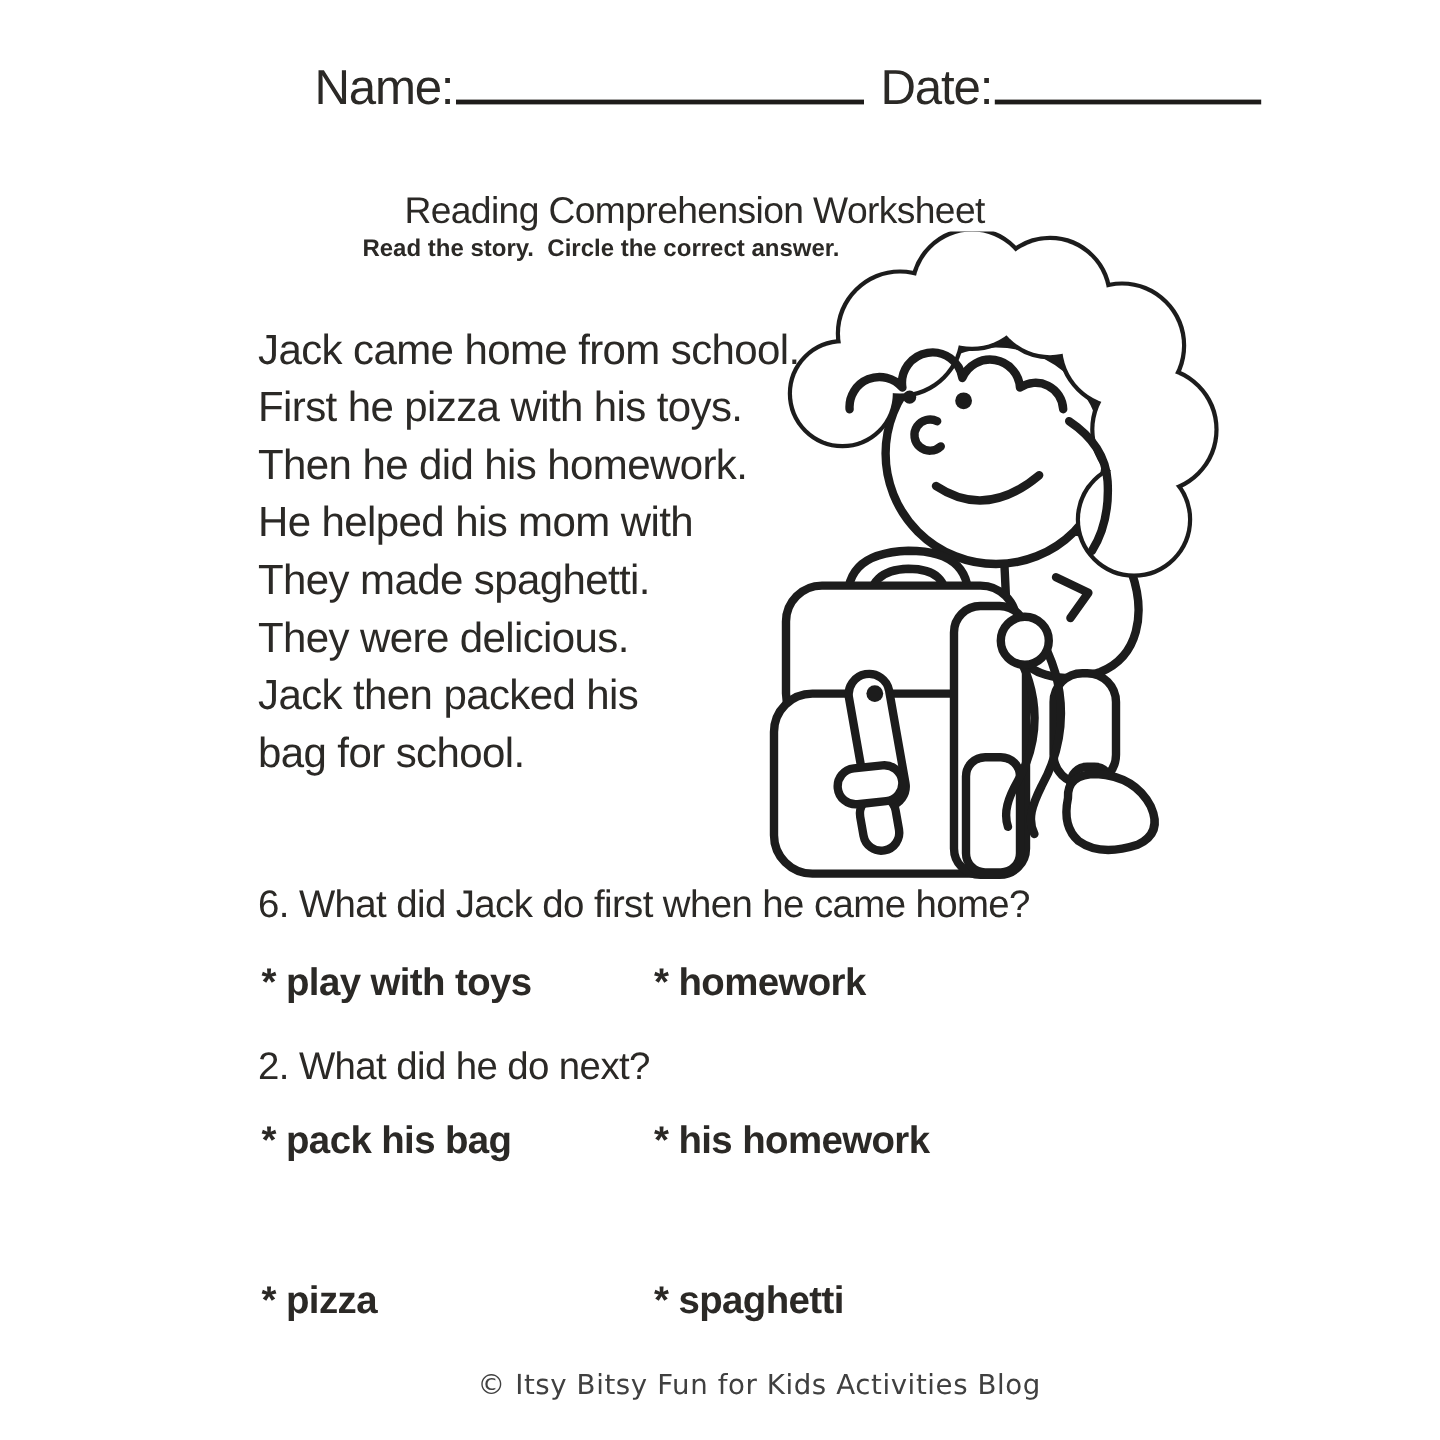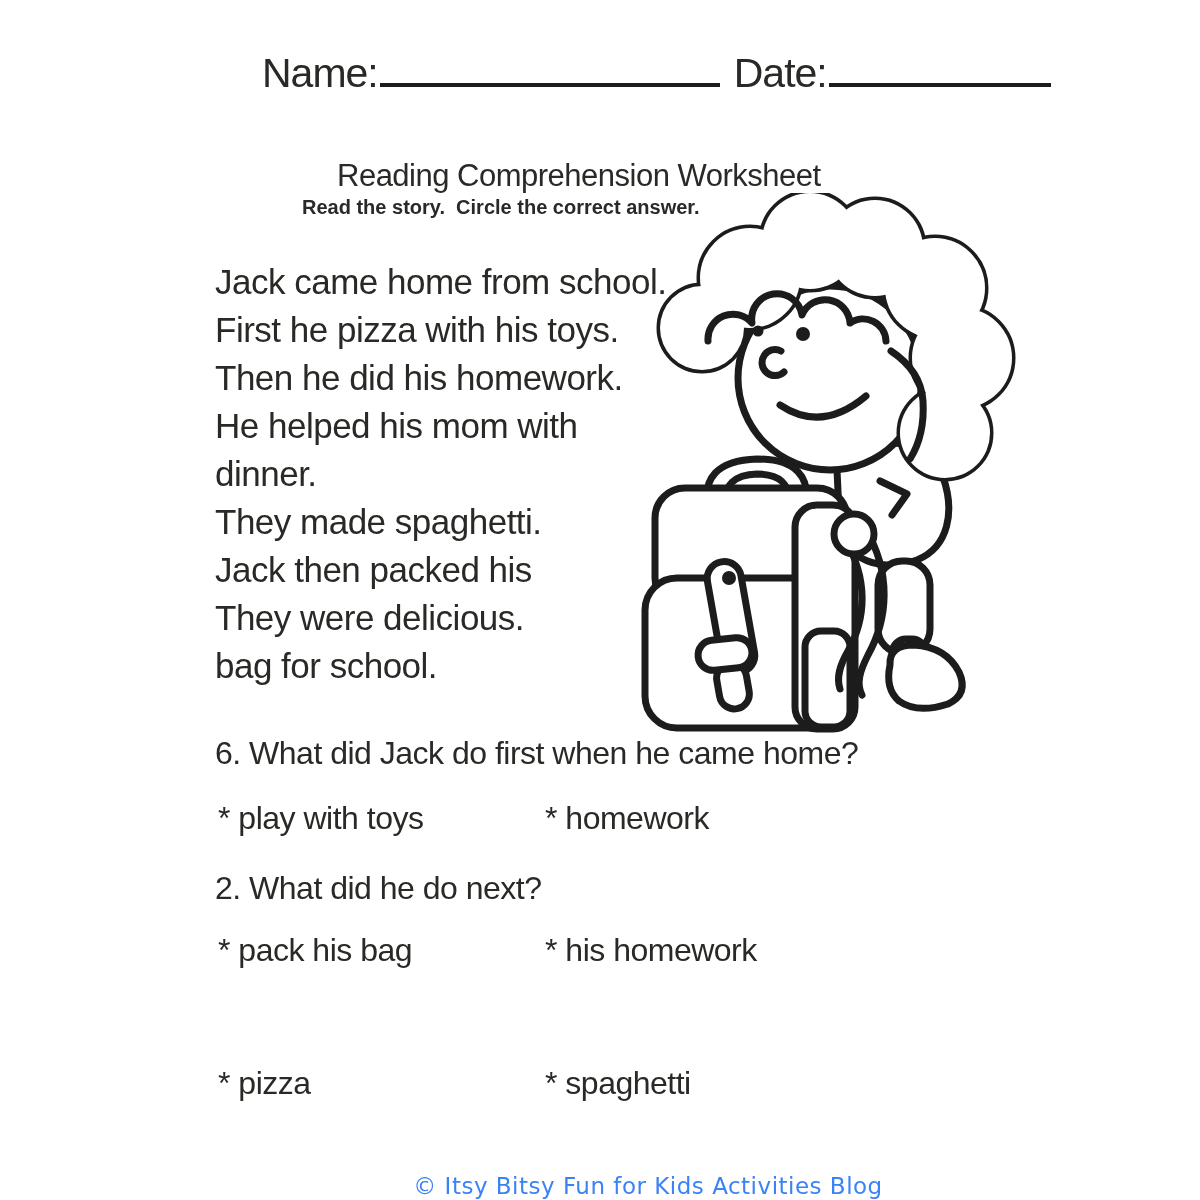--- a/index.html
+++ b/index.html
@@ -12,55 +12,54 @@
   .name-row{position:absolute;left:262px;top:50px;font-size:41px;font-weight:400;
     letter-spacing:-1px;white-space:nowrap;}
   .fill-line{display:inline-block;border-bottom:4px solid #1e1c1a;height:0.78em;}
   .line-name{width:340px;margin-left:2px;}
   .line-date{width:222px;margin-left:2px;}
   .date-label{margin-left:14px;}
   
   .title{position:absolute;left:337px;top:158px;font-size:31px;font-weight:400;letter-spacing:-0.5px;}
   .subtitle{position:absolute;left:302px;top:196px;font-size:20px;font-weight:700;white-space:pre;}
   
-  .story{position:absolute;left:215px;top:258px;font-size:35px;line-height:48px;letter-spacing:-0.5px;}
+  .story{position:absolute;left:215px;top:268px;font-size:35px;line-height:48px;letter-spacing:-0.5px;}
   
   .question{position:absolute;left:215px;font-size:32px;letter-spacing:-0.5px;white-space:nowrap;}
   .q1{top:735px;} .q2{top:870px;} .q3{top:1005px;}
   .opts{position:absolute;left:0;top:0;width:1200px;height:0;}
-  .opt{position:absolute;font-size:32px;letter-spacing:-0.5px;white-space:nowrap;}
+  .opt{position:absolute;font-size:32px;letter-spacing:-0.5px;white-space:nowrap;font-weight:bold;}
   .o1{top:800px;} .o2{top:932px;} .o3{top:1065px;}
   .colA{left:218px;} .colB{left:545px;}
   
-  .footer{position:absolute;left:398px;top:1142px;width:500px;text-align:center;
-    font-family:"DejaVu Sans", sans-serif;font-size:23px;letter-spacing:0.5px;color:#3b82f6;white-space:nowrap;margin-top:31px;}
+  .footer{position:absolute;left:398px;top:1142px;width:500px;
+    font-family:"DejaVu Sans", sans-serif;font-size:23px;letter-spacing:0.5px;color:#404040;white-space:nowrap;}
   
   .illo{position:absolute;left:640px;top:193px;}
 </style>
 </head>
 <body>
 
 <div class="sheet">
 
   <div class="name-row">
     <span>Name:</span><span class="fill-line line-name"></span><span class="date-label">Date:</span><span class="fill-line line-date"></span>
   </div>
 
   <div class="title">Reading Comprehension Worksheet</div>
   <div class="subtitle">Read the story.  Circle the correct answer.</div>
 
   <div class="story">
     <div>Jack came home from school.</div>
     <div>First he pizza with his toys.</div>
     <div>Then he did his homework.</div>
     <div>He helped his mom with</div>
-    <div>dinner.</div>
     <div>They made spaghetti.</div>
+    <div>They were delicious.</div>
     <div>Jack then packed his</div>
-    <div>They were delicious.</div>
     <div>bag for school.</div>
   </div>
 
   <svg class="illo" width="378" height="548" viewBox="0 0 378 548" fill="none" stroke="#1c1c1c" stroke-width="7" stroke-linecap="round" stroke-linejoin="round">
 
     <g>
       <path fill="#ffffff" d="M196 262 C235 240 290 246 303 284 C315 318 309 354 277 367 C245 379 212 369 204 344 C197 322 199 300 196 262 Z"></path>
       <path d="M240 288 L267 301 L252 322"></path>
     </g>
 

